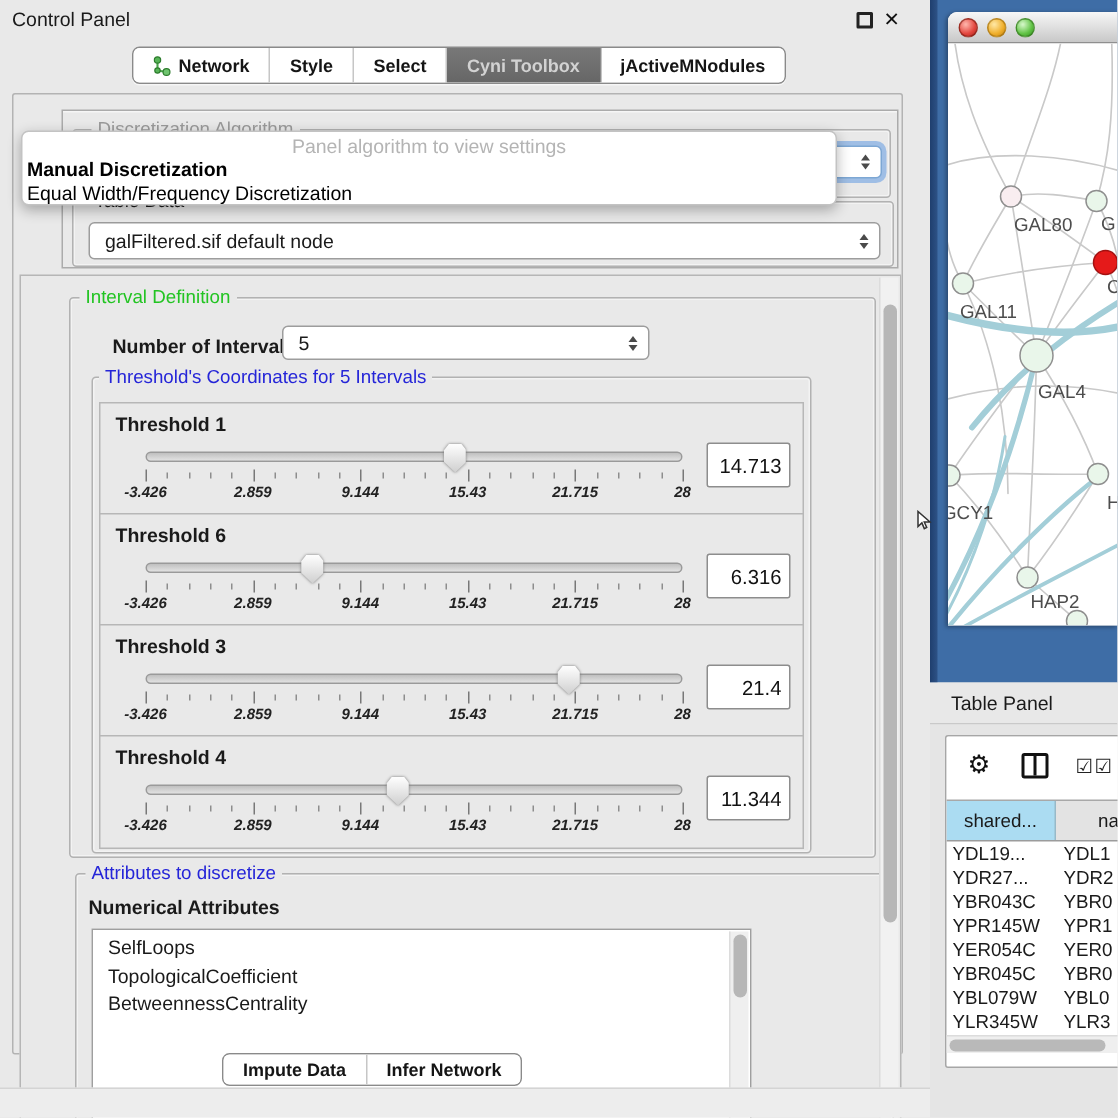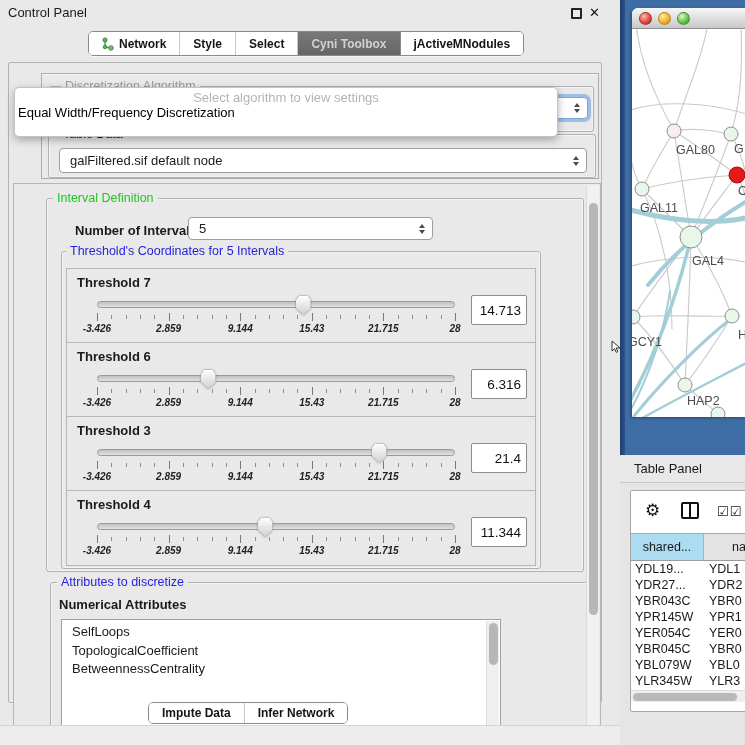--- a/index.html
+++ b/index.html
@@ -189,21 +189,21 @@
         <span>5</span>
         <span class="stepper">
             <i class="up"></i>
             <i class="dn"></i>
           </span>
       </div>
       <div class="abs groupbox" id="thr-group">
         <span class="grouptitle">Threshold's Coordinates for 5 Intervals</span>
 
       <div class="thr-row" style="top: 16px;">
-            <div class="thr-label">Threshold 7</div>
+            <div class="thr-label">Threshold 1</div>
             <div class="thr-slider">
               <div class="thr-thumb" style="left: 57.7197%;">
                 <i></i>
               </div>
             </div>
             <div class="thr-ticks">
               <b class="major" style="left: 0%;"></b>
               <b class="minor" style="left: 4%;"></b>
               <b class="minor" style="left: 8%;"></b>
               <b class="minor" style="left: 12%;"></b>
@@ -526,16 +526,17 @@
           <div class="c2">YIL0</div>
         </div>
       </div>
     <div id="hscroll">
         <div class="thumb"></div>
       </div>
   </div>
 </div>
 
 <div class="abs" id="algo-popup">
-  <div class="prompt">Select algorithm to view settings</div>
-
+  <div class="prompt">Panel algorithm to view settings</div>
+
+<div class="opt bold">Manual Discretization</div>
     <div class="opt">Equal Width/Frequency Discretization</div>
   </div>
 
 </body></html>

